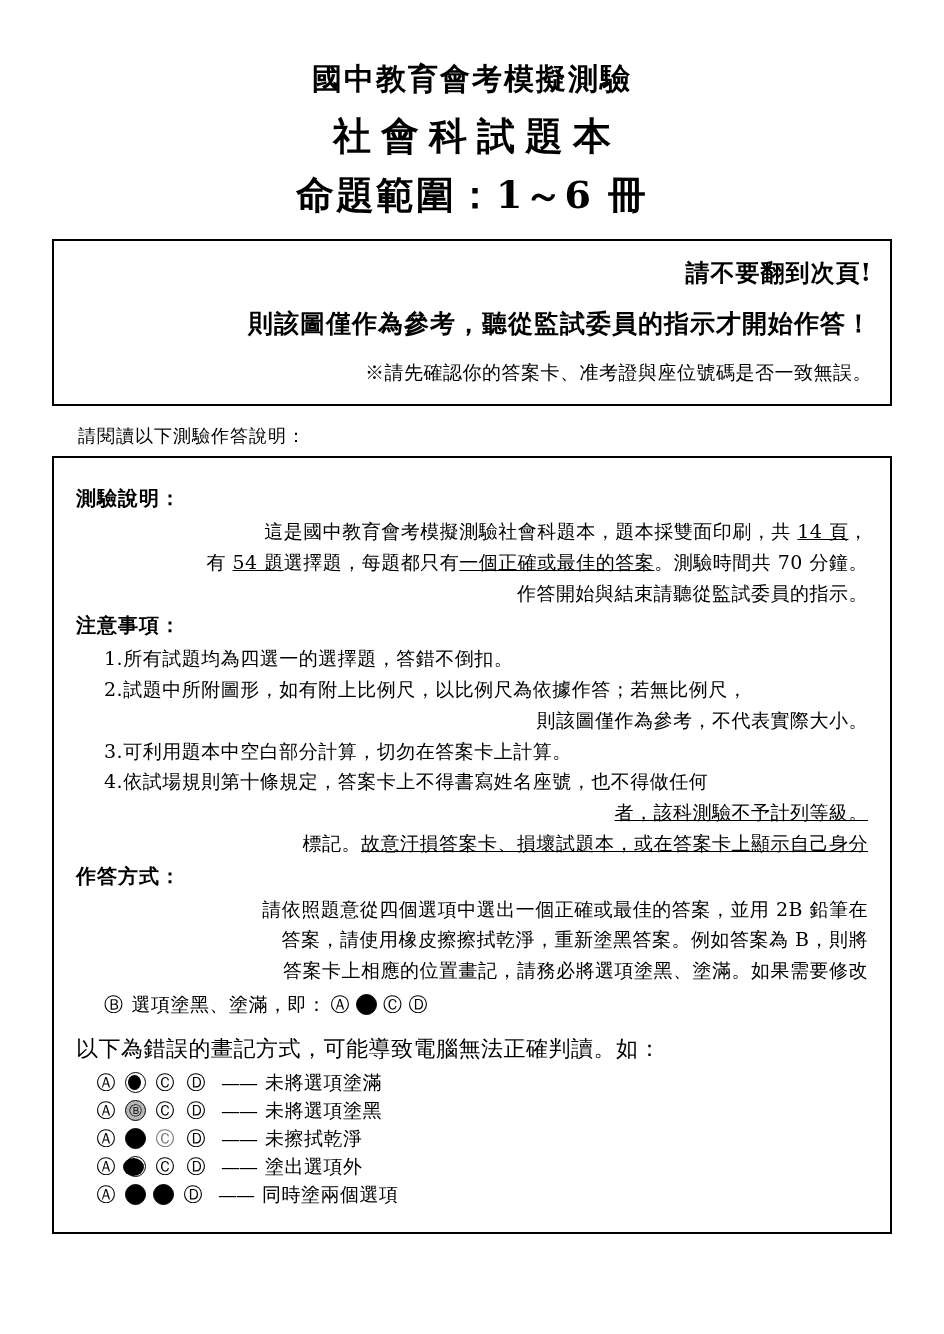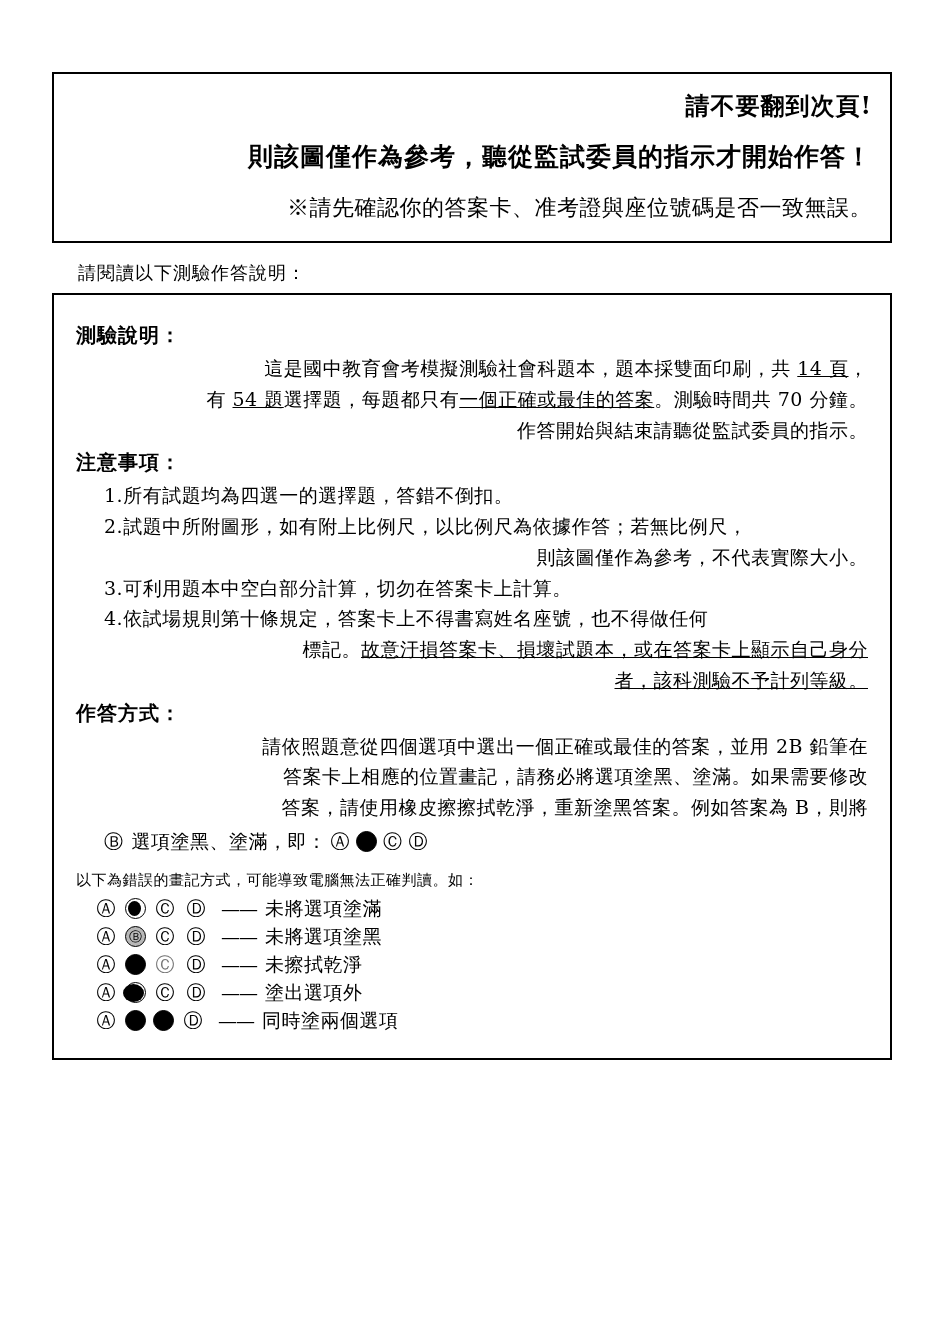--- a/index.html
+++ b/index.html
@@ -63,21 +63,21 @@
     letter-spacing: 1px;
     margin-bottom: 18px;
   }
   .notice-line-2 {
     font-size: 25px;
     font-weight: bold;
     letter-spacing: 1px;
     margin-bottom: 20px;
   }
   .notice-line-3 {
-    font-size: 22px;
+    font-size: 19px;
     letter-spacing: 0.5px;
   }
 
   .read-instr {
     font-size: 18px;
     margin: 18px 0 8px 26px;
     letter-spacing: 1px;
   }
 
   
@@ -103,21 +103,21 @@
     margin-left: 28px;
     padding-left: 22px;
     text-indent: -22px;
     font-size: 19px;
     line-height: 1.62;
     letter-spacing: 0.5px;
   }
   u.ul { text-decoration: underline; }
 
   .bottom-note {
-    font-size: 15px;
+    font-size: 22px;
     letter-spacing: 0.5px;
     margin: 16px 0 6px 0;
   }
 
   
   .bubble-list { margin-left: 18px; margin-top: 4px; }
   .bubble-row {
     display: flex;
     align-items: center;
     height: 26px;
@@ -183,20 +183,25 @@
     margin-top: 6px;
     letter-spacing: 0.5px;
   }
   .inline-bub-line .txt { margin: 0 4px; }
 </style>
 </head>
 <body>
 
 <div class="page">
 
+  <div class="title-block">
+    <div class="title-1">國中教育會考模擬測驗</div>
+    <div class="title-2">社會科試題本</div>
+    <div class="title-3">命題範圍：1～6 冊</div>
+  </div>
 
   <div class="notice-box">
     <div class="notice-line-1">請不要翻到次頁!</div>
     <div class="notice-line-2">則該圖僅作為參考，聽從監試委員的指示才開始作答！</div>
     <div class="notice-line-3">※請先確認你的答案卡、准考證與座位號碼是否一致無誤。</div>
   </div>
 
   <div class="read-instr">請閱讀以下測驗作答說明：</div>
 
   <div class="instr-box">
@@ -212,30 +217,30 @@
 
     <div class="sec-head spaced">注意事項：</div>
     <div class="num-item">1.所有試題均為四選一的選擇題，答錯不倒扣。</div>
     <div class="num-item">
       <span>2.試題中所附圖形，如有附上比例尺，以比例尺為依據作答；若無比例尺，</span>
     </div>
     <div class="body-text" style="margin-left:50px">則該圖僅作為參考，不代表實際大小。</div>
     <div class="num-item">3.可利用題本中空白部分計算，切勿在答案卡上計算。</div>
     <div class="num-item">4.依試場規則第十條規定，答案卡上不得書寫姓名座號，也不得做任何</div>
     <div class="body-text" style="margin-left:50px">
+      <u class="ul">者，該科測驗不予計列等級。</u>
+    </div>
+    <div class="body-text" style="margin-left:50px">
       <span>標記。</span><u class="ul">故意汙損答案卡、損壞試題本，或在答案卡上顯示自己身分</u>
-    </div>
-    <div class="body-text" style="margin-left:50px">
-      <u class="ul">者，該科測驗不予計列等級。</u>
     </div>
 
     <div class="sec-head spaced">作答方式：</div>
     <div class="body-text indent1">請依照題意從四個選項中選出一個正確或最佳的答案，並用 2B 鉛筆在</div>
+    <div class="body-text indent1">答案，請使用橡皮擦擦拭乾淨，重新塗黑答案。例如答案為 B，則將</div>
     <div class="body-text indent1">答案卡上相應的位置畫記，請務必將選項塗黑、塗滿。如果需要修改</div>
-    <div class="body-text indent1">答案，請使用橡皮擦擦拭乾淨，重新塗黑答案。例如答案為 B，則將</div>
 
     <div class="inline-bub-line">
       <span class="bub" style="border:none;width:auto;height:auto;font-size:19px;margin-right:4px">Ⓑ</span>
       <span class="txt">選項塗黑、塗滿，即：</span>
       <span class="bub" style="border:none;width:auto;height:auto;font-size:19px;margin-right:6px">Ⓐ</span>
       <span class="bub filled" style="margin-right:6px"></span>
       <span class="bub" style="border:none;width:auto;height:auto;font-size:19px;margin-right:6px">Ⓒ</span>
       <span class="bub" style="border:none;width:auto;height:auto;font-size:19px;margin-right:0">Ⓓ</span>
     </div>
 

